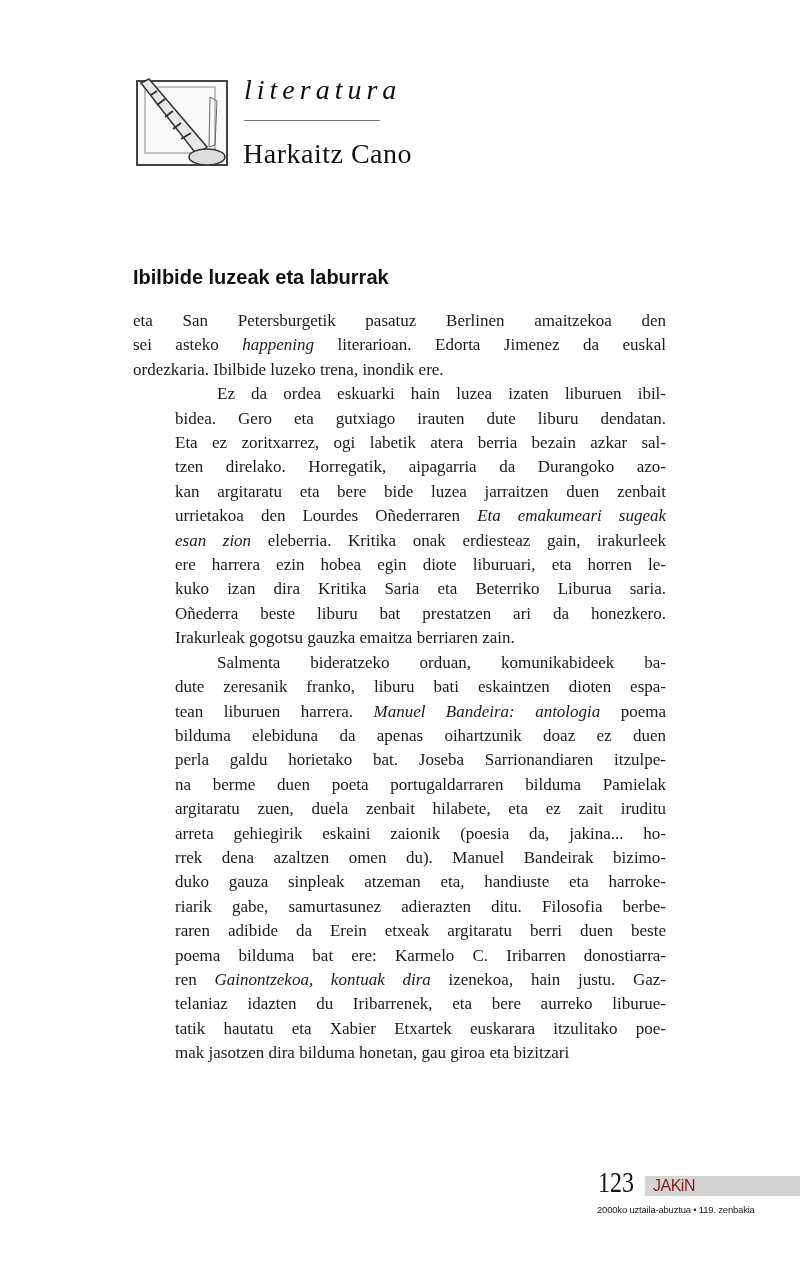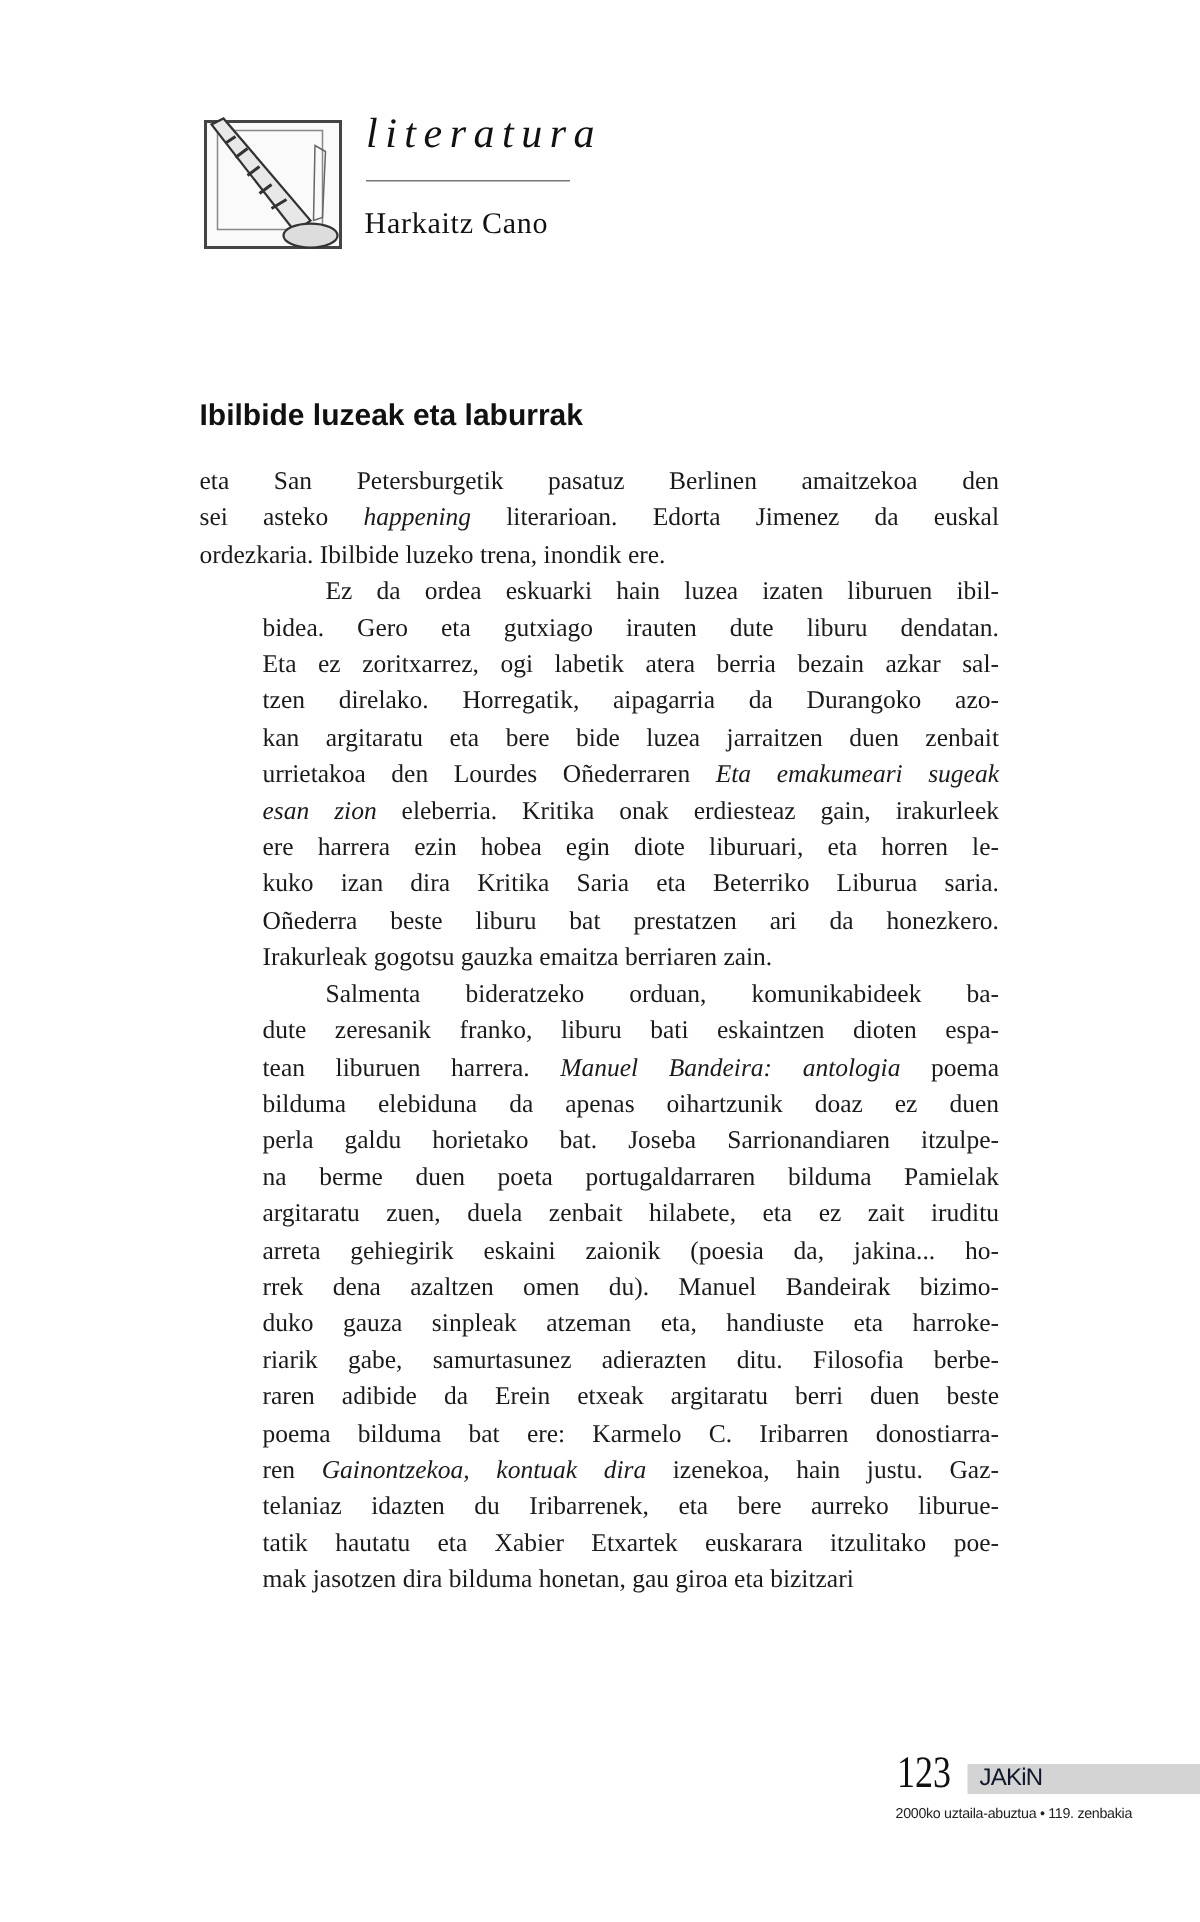--- a/index.html
+++ b/index.html
@@ -6,21 +6,21 @@
     body { width: 800px; height: 1281px; position: relative; overflow: hidden; color: #111; }
     .header-icon { position: absolute; left: 135px; top: 75px; width: 96px; height: 96px; }
     .section-label {
       position: absolute; left: 244px; top: 74px;
       font-family: "Liberation Serif", serif; font-style: italic;
       font-size: 28px; letter-spacing: 5px; color: #111; text-align: right;
     }
     .header-rule { position: absolute; left: 244px; top: 120px; width: 136px; height: 1px; background: #777; }
     .author {
       position: absolute; left: 243px; top: 138px;
-      font-family: "Liberation Serif", serif; font-size: 20px; color: #111; letter-spacing: 0.5px;
+      font-family: "Liberation Serif", serif; font-size: 28px; color: #111; letter-spacing: 0.5px;
     }
     .article-title {
       position: absolute; left: 133px; top: 266px;
       font-family: "Liberation Sans", sans-serif; font-weight: bold; font-size: 20px; color: #111;
     }
     .body-text {
       position: absolute; left: 133px; top: 309px; width: 533px;
       font-family: "Liberation Serif", serif; font-size: 17px; line-height: 24.4px;
       text-align: justify; color: #1a1a1a;
     }
@@ -33,21 +33,21 @@
     .page-number {
       position: absolute; left: 598px; top: 1165px;
       font-family: "Liberation Serif", serif; font-size: 30px; transform: scaleX(0.8); transform-origin: left;
       color: #111;
     }
     .journal-bar {
       position: absolute; left: 645px; top: 1176px; width: 155px; height: 20px; background: #d4d4d4;
     }
     .journal-name {
       position: absolute; left: 8px; top: 1px;
-      font-family: "Liberation Sans", sans-serif; font-size: 16px; letter-spacing: -0.5px; color: #0f172a;
+      font-family: "Liberation Sans", sans-serif; font-size: 16px; letter-spacing: -0.5px; color: #7f1d1d;
     }
     .issue-info {
       position: absolute; left: 597px; top: 1204px;
       font-family: "Liberation Sans", sans-serif; font-size: 9.5px; color: #222; letter-spacing: -0.2px;
     }
   </style>
 </head>
 <body>
 
 <div class="header-icon">

